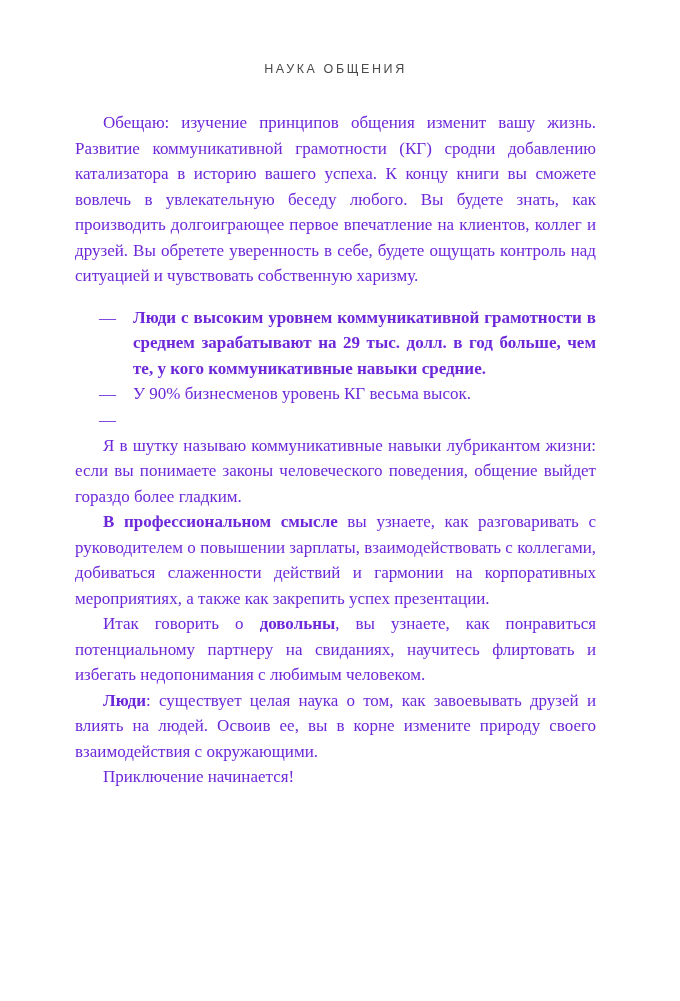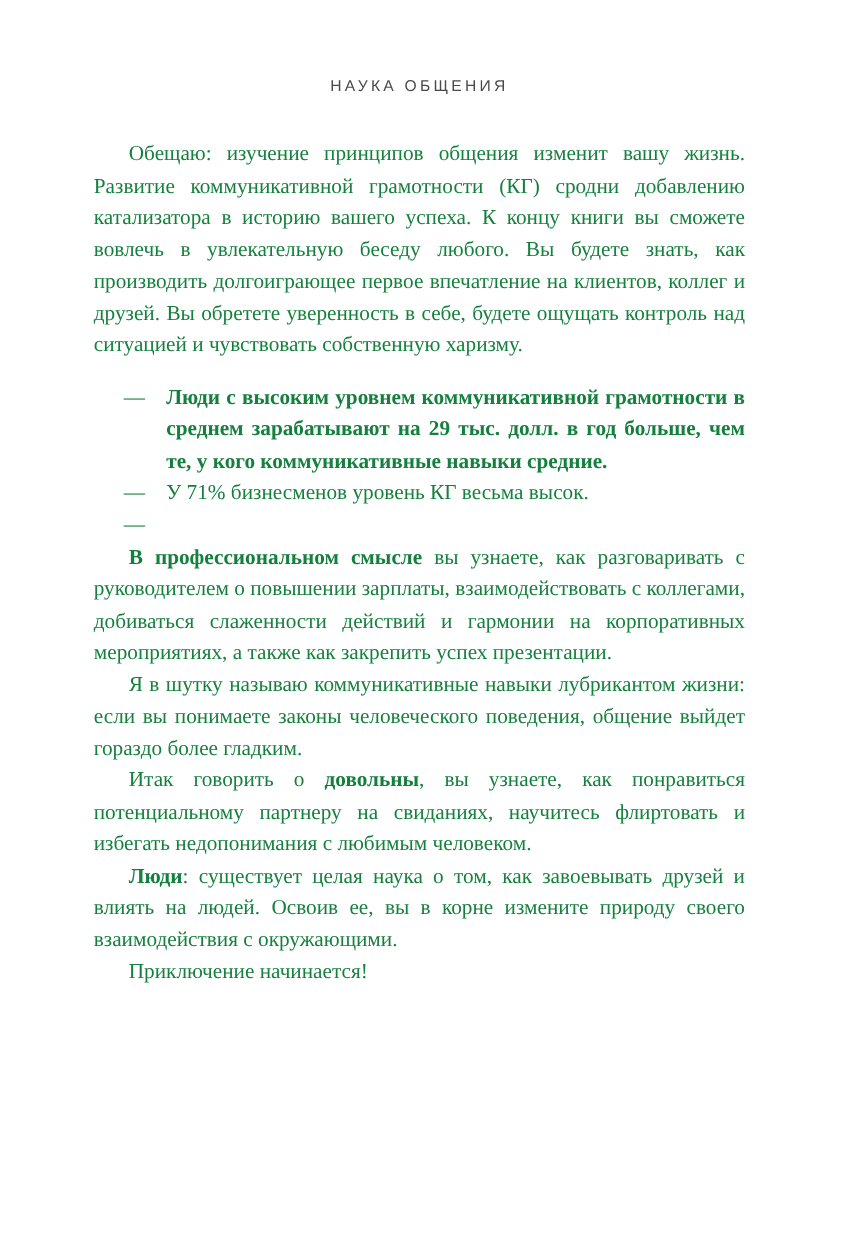--- a/index.html
+++ b/index.html
@@ -23,21 +23,21 @@
     font-weight: 400;
     letter-spacing: 2.6px;
     color: #4a4a4a;
     text-align: center;
     margin: 0 0 34px 0;
   }
   .body-text {
     font-family: "Liberation Serif", "DejaVu Serif", serif;
     font-size: 17px;
     line-height: 25.5px;
-    color: #15803d;
+    color: #6d28d9;
   }
   .para {
     margin: 0;
     text-align: justify;
     text-indent: 28px;
   }
   .bold {
     font-weight: bold;
   }
   .dash-list {
@@ -57,22 +57,22 @@
 </style>
 </head>
 <body>
 
 <div class="page">
   <div class="running-head">НАУКА ОБЩЕНИЯ</div>
   <div class="body-text">
       <p class="para"><span>Обещаю: изучение принципов общения изменит вашу жизнь. Развитие коммуникативной грамотности (КГ) сродни добавлению катализатора в историю вашего успеха. К концу книги вы сможете вовлечь в увлекательную беседу любого. Вы будете знать, как производить долгоиграющее первое впечатление на клиентов, коллег и друзей. Вы обретете уверенность в себе, будете ощущать контроль над ситуацией и чувствовать собственную харизму.</span></p>
       <div class="dash-list">
         <div class="dash-item"><span class="dash-marker">—</span><span class="bold">Люди с высоким уровнем коммуникативной грамотности в среднем зарабатывают на 29 тыс. долл. в год больше, чем те, у кого коммуникативные навыки средние.</span></div>
-        <div class="dash-item"><span class="dash-marker">—</span><span>У 71% бизнесменов уровень КГ весьма высок.</span></div>
+        <div class="dash-item"><span class="dash-marker">—</span><span>У 90% бизнесменов уровень КГ весьма высок.</span></div>
         <div class="dash-item"><span class="dash-marker">—</span></div>
       </div>
+      <p class="para"><span>Я в шутку называю коммуникативные навыки лубрикантом жизни: если вы понимаете законы человеческого поведения, общение выйдет гораздо более гладким.</span></p>
       <p class="para"><span class="bold">В профессиональном смысле</span><span> вы узнаете, как разговаривать с руководителем о повышении зарплаты, взаимодействовать с коллегами, добиваться слаженности действий и гармонии на корпоративных мероприятиях, а также как закрепить успех презентации.</span></p>
-      <p class="para"><span>Я в шутку называю коммуникативные навыки лубрикантом жизни: если вы понимаете законы человеческого поведения, общение выйдет гораздо более гладким.</span></p>
       <p class="para"><span>Итак говорить о </span><span class="bold">довольны</span><span>, вы узнаете, как понравиться потенциальному партнеру на свиданиях, научитесь флиртовать и избегать недопонимания с любимым человеком.</span></p>
       <p class="para"><span class="bold">Люди</span><span>: существует целая наука о том, как завоевывать друзей и влиять на людей. Освоив ее, вы в корне измените природу своего взаимодействия с окружающими.</span></p>
       <p class="para"><span>Приключение начинается!</span></p>
     </div>
 </div>
 
 </body></html>

